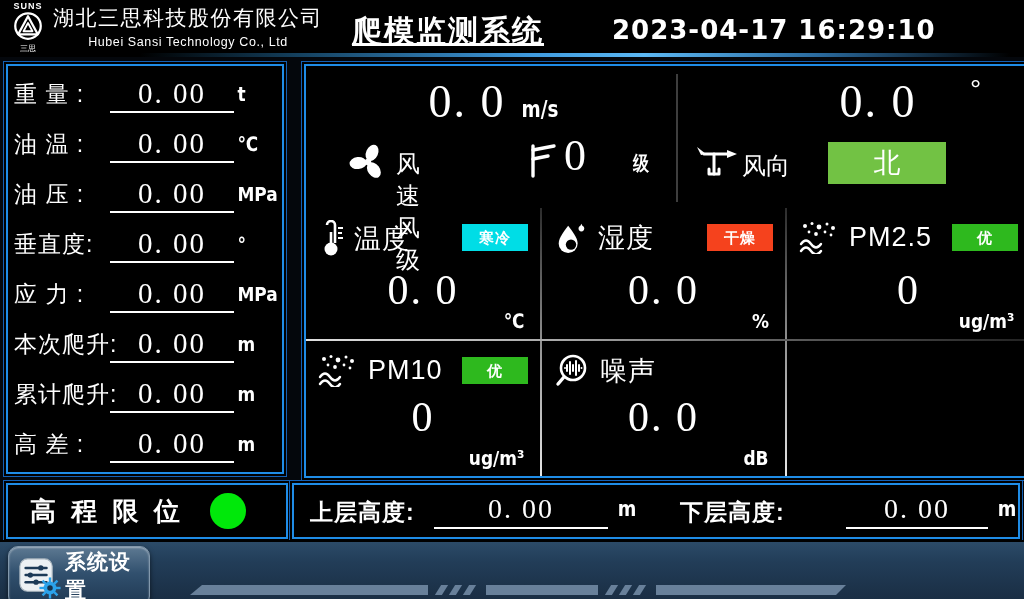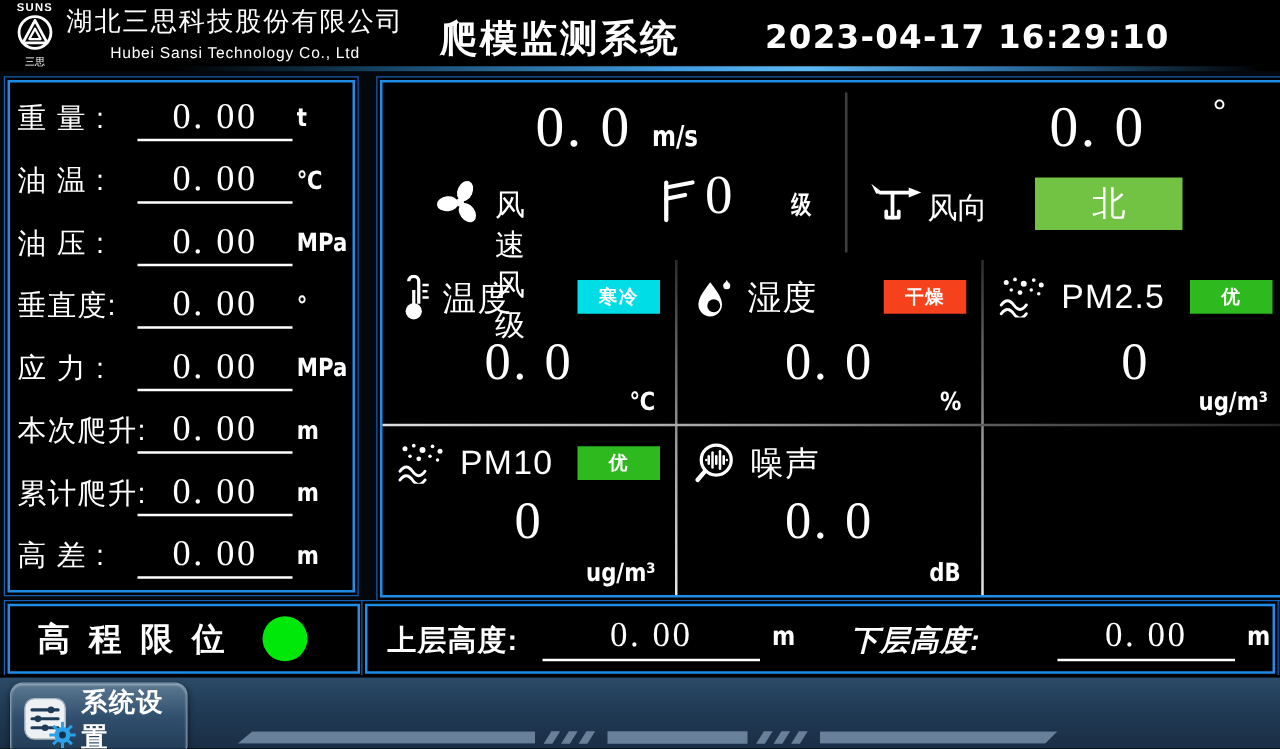--- a/index.html
+++ b/index.html
@@ -8,21 +8,21 @@
   .num{font-family:Liberation Serif, serif;}
 
   
   #header{position:absolute;left:0;top:0;width:1024px;height:57px;background:#000;}
   #logo{position:absolute;left:6px;top:1px;width:44px;height:54px;text-align:center;}
   #logo .suns{font-size:9px;font-weight:700;letter-spacing:1px;line-height:10px;display:block;}
   #logo .sansi{font-size:8px;line-height:8px;display:block;}
   #company{position:absolute;left:53px;top:5px;}
   #company .cn{font-size:21px;font-weight:400;letter-spacing:1.5px;line-height:25px;}
   #company .en{font-size:12.5px;letter-spacing:0.6px;line-height:16px;margin-top:4px;text-align:center;}
-  #title{position:absolute;left:352px;top:11px;font-size:30px;font-weight:700;letter-spacing:2px;}
+  #title{position:absolute;left:352px;top:11px;font-size:30px;font-weight:700;letter-spacing:2px;text-decoration:underline;}
   #datetime{position:absolute;left:612px;top:15px;font-size:26px;font-weight:700;letter-spacing:1px;
             font-family:"DejaVu Sans",sans-serif;}
   #header-sep{position:absolute;left:140px;top:53px;width:870px;height:4px;
     background:linear-gradient(90deg,rgba(10,30,50,0) 0%,#14405e 18%,#3f9ade 45%,#5cb8f4 58%,#2a6a9e 78%,rgba(8,24,40,0) 100%);}
 
   
   .box{position:absolute;background:#000;border:2px solid #1f8ce6;
        box-shadow:0 0 0 2px #000,0 0 0 3px #1360b4;}
 
   
@@ -332,21 +332,21 @@
 
   <div id="limit-box" class="box">
     <span id="limit-label">高 程 限 位</span>
     <div id="limit-indicator" style="background-color: rgb(0, 232, 10);"></div>
   </div>
 
   <div id="heights-box" class="box">
     <span class="hlabel" style="left:16px;">上层高度:</span>
     <span class="hvalue num" style="left:140px;width:174px;">0. 00</span>
     <span class="hunit" style="left:322px;">m</span>
-    <span class="hlabel" style="left:386px;font-style:italic;">下层高度:</span>
+    <span class="hlabel" style="left:386px;">下层高度:</span>
     <span class="hvalue num" style="left:552px;width:142px;">0. 00</span>
     <span class="hunit" style="left:702px;">m</span>
   </div>
 
   <div id="taskbar">
     <div id="settings-btn">
       <div id="settings-icon-wrap">
         <svg width="38" height="38" viewBox="0 0 40 40">
           <rect x="2" y="2" width="34" height="34" rx="8" fill="#edf1f4" stroke="#aab6bf" stroke-width="1.2"></rect>
           <g stroke="#1d3a57" stroke-width="2.6" stroke-linecap="round">

